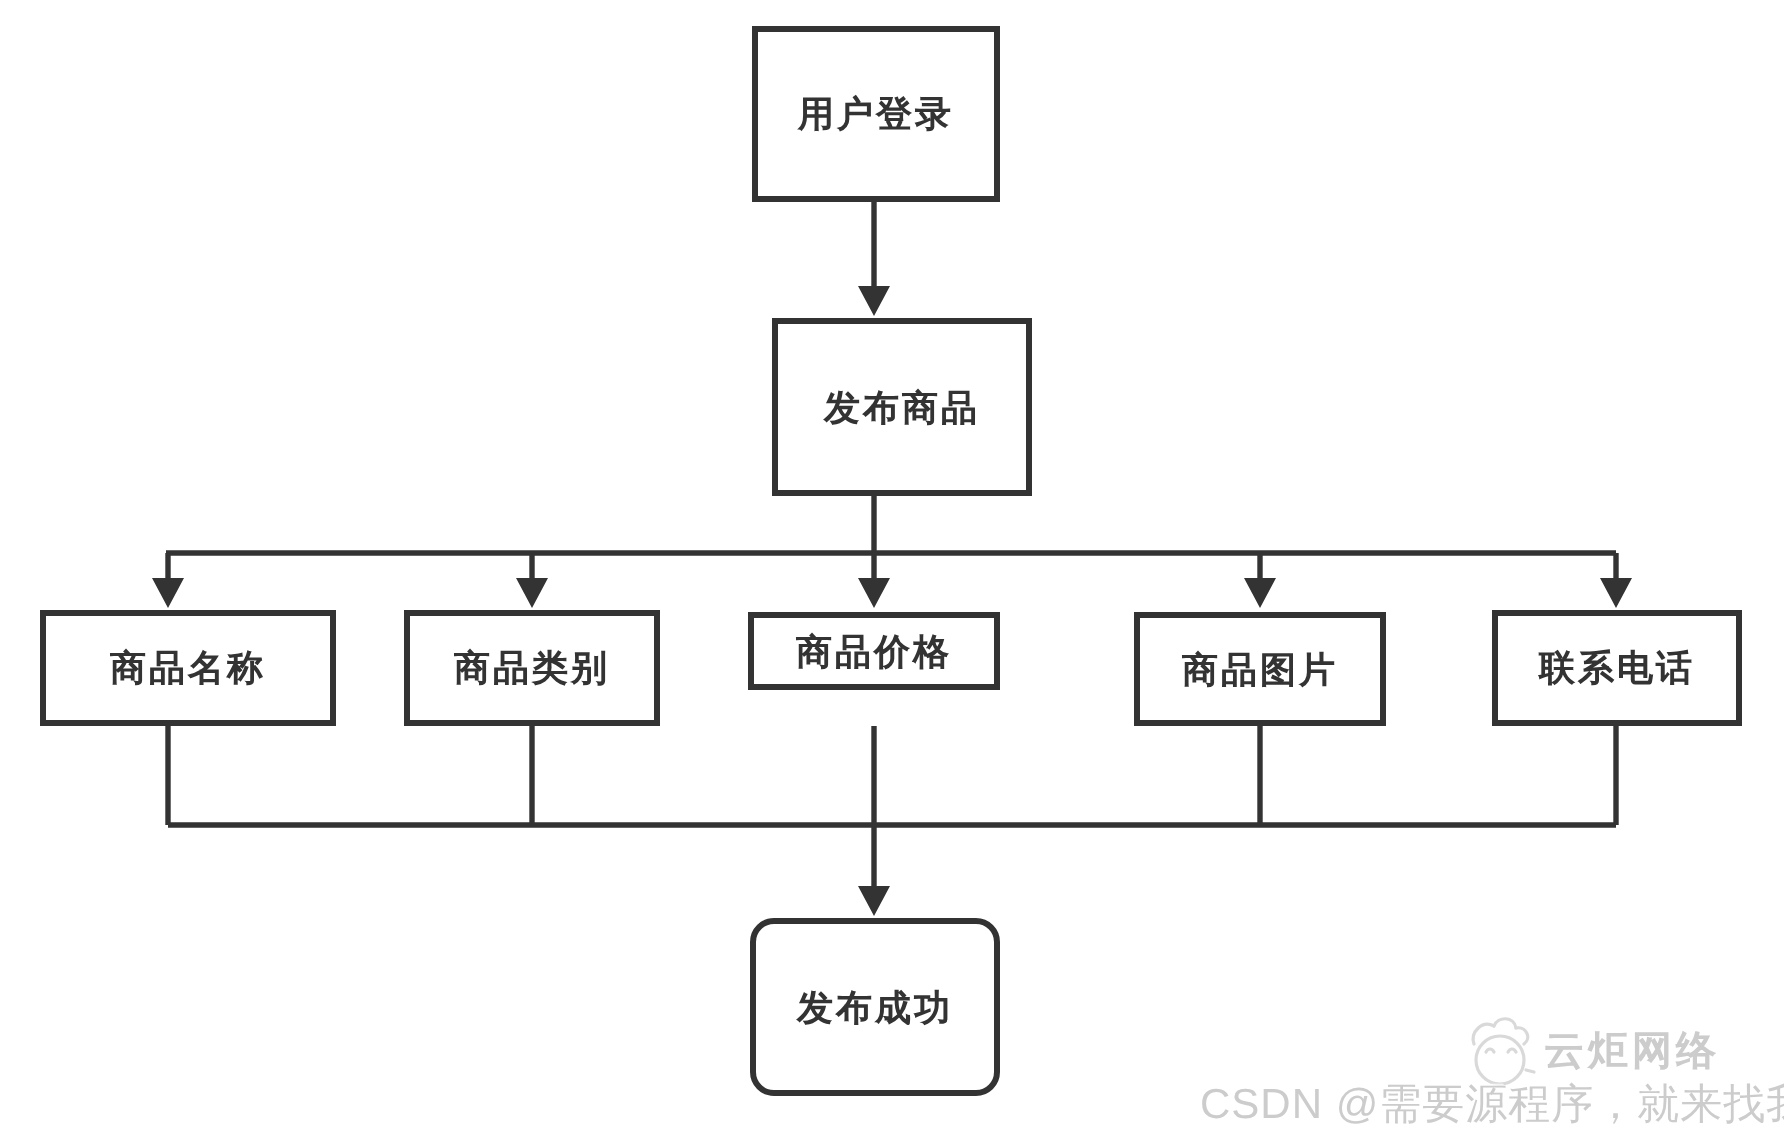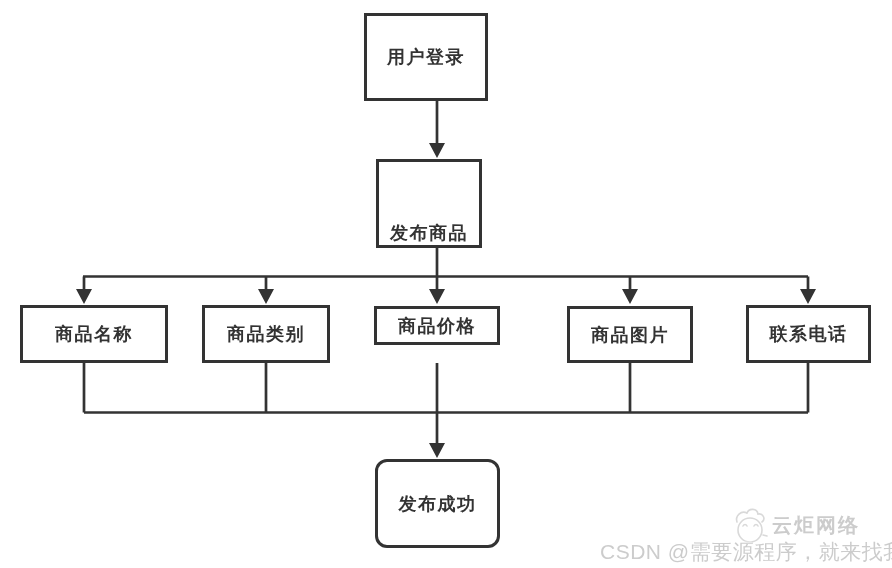--- a/index.html
+++ b/index.html
@@ -41,22 +41,22 @@
     border: 3px solid var(--line);
     display: flex;
     align-items: center;
     justify-content: center;
     font-size: 18px;
     font-weight: 700;
     color: var(--node-text);
     letter-spacing: 1.5px;
     white-space: nowrap;
   }
-  .n-user-login       { left: 364px; top: 13px;  width: 124px; height: 88px; }
-  .n-publish-product  { left: 376px; top: 159px; width: 106px; height: 89px; align-items: flex-end; }
+  .n-user-login       { left: 376px; top: 13px;  width: 124px; height: 88px; }
+  .n-publish-product  { left: 386px; top: 159px; width: 130px; height: 89px; }
   .n-product-name     { left: 20px;  top: 305px; width: 148px; height: 58px; }
   .n-product-category { left: 202px; top: 305px; width: 128px; height: 58px; }
   .n-product-price    { left: 374px; top: 306px; width: 126px; height: 39px; }
   .n-product-image    { left: 567px; top: 306px; width: 126px; height: 57px; }
   .n-contact-phone    { left: 746px; top: 305px; width: 125px; height: 58px; }
   .n-publish-success  { left: 375px; top: 459px; width: 125px; height: 89px; border-radius: 12px; }
 
   .watermark-logo {
     position: absolute;
     left: 727px; top: 504px;

